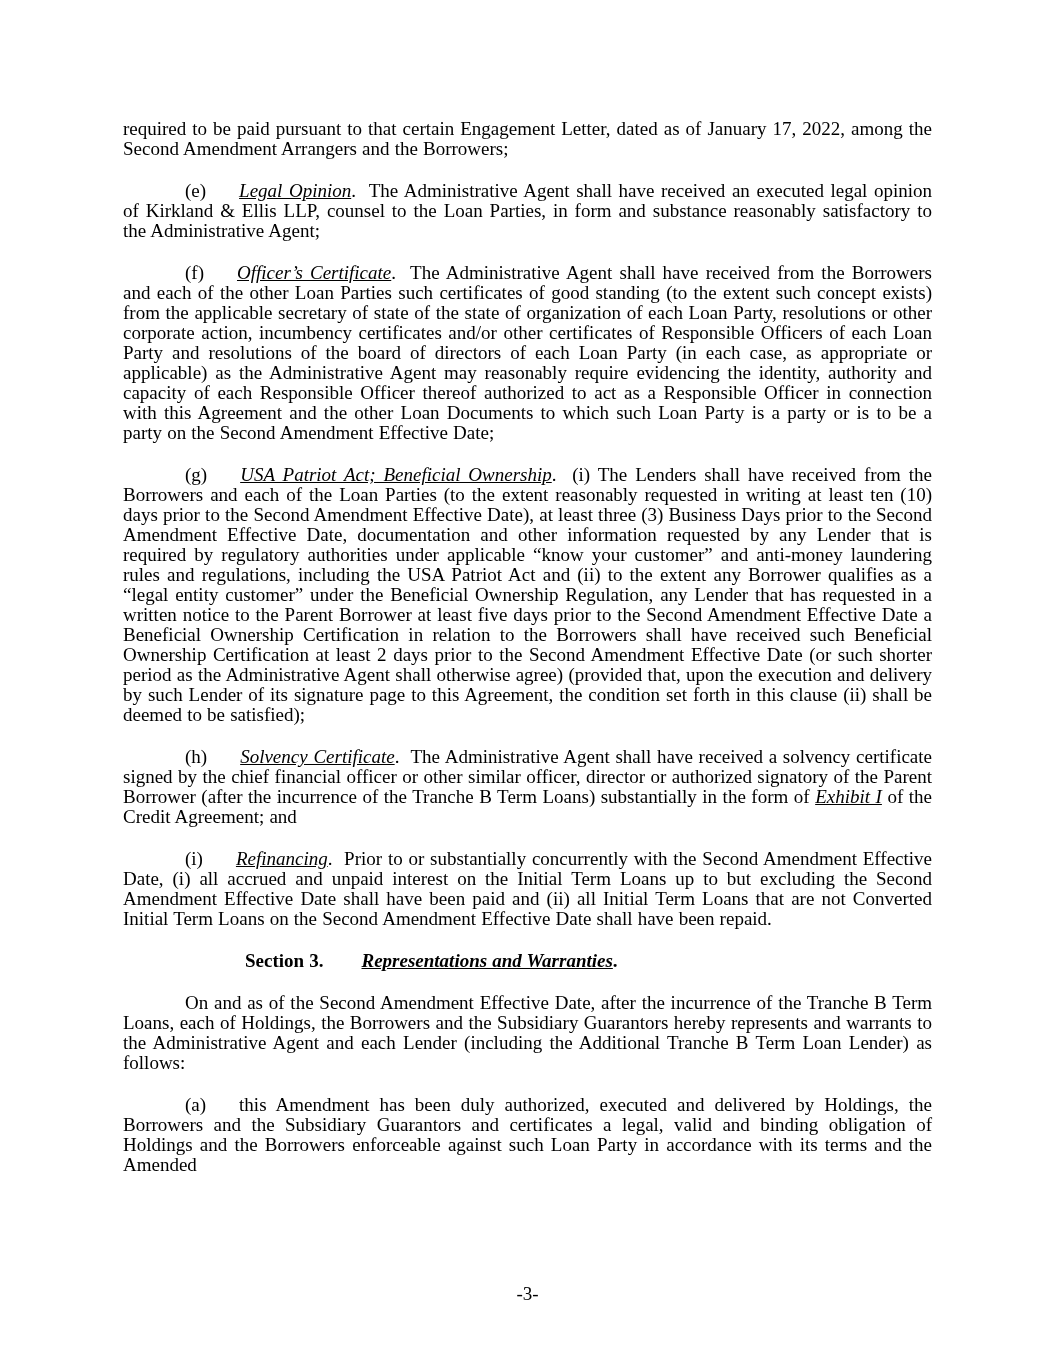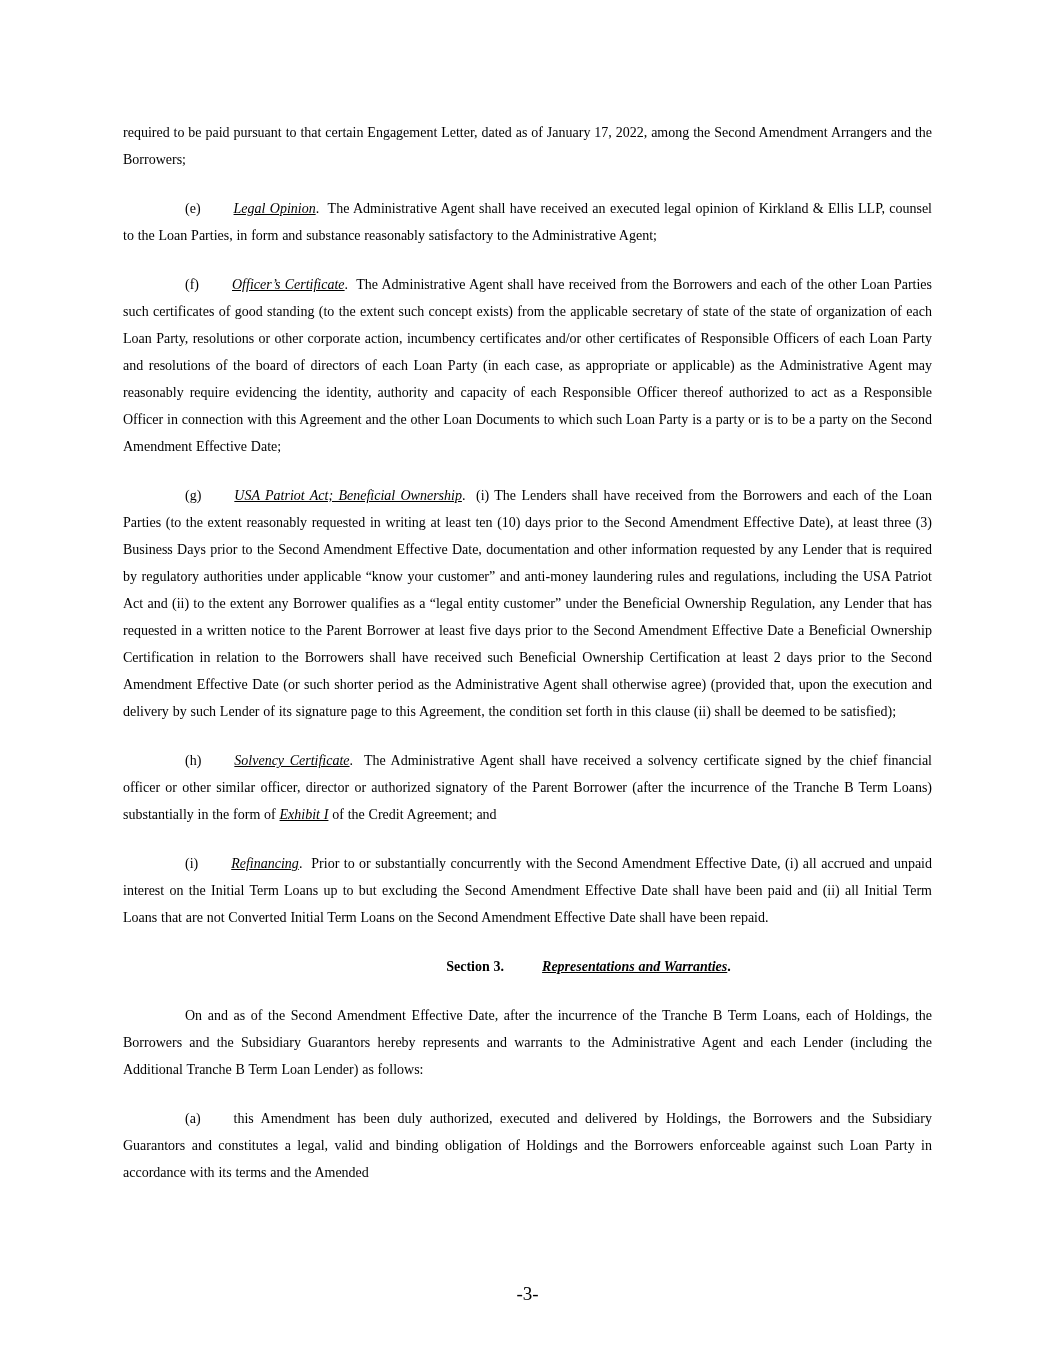--- a/index.html
+++ b/index.html
@@ -10,31 +10,31 @@
     overflow:hidden;
     margin:0 auto;
     font-family:"Liberation Serif", serif;
   }
   .content{
     position:absolute;
     left:123px;top:119px;width:809px;
   }
   p.para{
     margin:0 0 22px 0;
-    font-size:14px;
-    line-height:27px;
+    font-size:19px;
+    line-height:20px;
     color:#000000;
     text-align:justify;
     text-indent:62px;
     word-spacing:0.02em;
   }
   p.para.flush{text-indent:0;}
   p.para.heading{
     text-indent:122px;
-    text-align:center;
+    text-align:left;
     font-weight:bold;
     margin-top:12px;
   }
   .u{text-decoration:underline;font-style:italic;}
   .tab{display:inline-block;width:33px;text-indent:0;}
   p.para.heading .tab{width:38px;}
   .footer{
     position:absolute;
     top:1283px;left:0;width:100%;
     text-align:center;
@@ -48,16 +48,16 @@
 <div class="page">
   <div class="content">
       <p class="para flush"><span>required to be paid pursuant to that certain Engagement Letter, dated as of January 17, 2022, among the Second Amendment Arrangers and the Borrowers;</span></p>
       <p class="para clause"><span>(e)</span><span class="tab"></span><span class="u">Legal Opinion</span><span>.&nbsp; The Administrative Agent shall have received an executed legal opinion of Kirkland &amp; Ellis LLP, counsel to the Loan Parties, in form and substance reasonably satisfactory to the Administrative Agent;</span></p>
       <p class="para clause"><span>(f)</span><span class="tab"></span><span class="u">Officer’s Certificate</span><span>.&nbsp; The Administrative Agent shall have received from the Borrowers and each of the other Loan Parties such certificates of good standing (to the extent such concept exists) from the applicable secretary of state of the state of organization of each Loan Party, resolutions or other corporate action, incumbency certificates and/or other certificates of Responsible Officers of each Loan Party and resolutions of the board of directors of each Loan Party (in each case, as appropriate or applicable) as the Administrative Agent may reasonably require evidencing the identity, authority and capacity of each Responsible Officer thereof authorized to act as a Responsible Officer in connection with this Agreement and the other Loan Documents to which such Loan Party is a party or is to be a party on the Second Amendment Effective Date;</span></p>
       <p class="para clause"><span>(g)</span><span class="tab"></span><span class="u">USA Patriot Act; Beneficial Ownership</span><span>.&nbsp; (i) The Lenders shall have received from the Borrowers and each of the Loan Parties (to the extent reasonably requested in writing at least ten (10) days prior to the Second Amendment Effective Date), at least three (3) Business Days prior to the Second Amendment Effective Date, documentation and other information requested by any Lender that is required by regulatory authorities under applicable “know your customer” and anti-money laundering rules and regulations, including the USA Patriot Act and (ii) to the extent any Borrower qualifies as a “legal entity customer” under the Beneficial Ownership Regulation, any Lender that has requested in a written notice to the Parent Borrower at least five days prior to the Second Amendment Effective Date a Beneficial Ownership Certification in relation to the Borrowers shall have received such Beneficial Ownership Certification at least 2 days prior to the Second Amendment Effective Date (or such shorter period as the Administrative Agent shall otherwise agree) (provided that, upon the execution and delivery by such Lender of its signature page to this Agreement, the condition set forth in this clause (ii) shall be deemed to be satisfied);</span></p>
       <p class="para clause"><span>(h)</span><span class="tab"></span><span class="u">Solvency Certificate</span><span>.&nbsp; The Administrative Agent shall have received a solvency certificate signed by the chief financial officer or other similar officer, director or authorized signatory of the Parent Borrower (after the incurrence of the Tranche B Term Loans) substantially in the form of </span><span class="u">Exhibit I</span><span> of the Credit Agreement; and</span></p>
       <p class="para clause"><span>(i)</span><span class="tab"></span><span class="u">Refinancing</span><span>.&nbsp; Prior to or substantially concurrently with the Second Amendment Effective Date, (i) all accrued and unpaid interest on the Initial Term Loans up to but excluding the Second Amendment Effective Date shall have been paid and (ii) all Initial Term Loans that are not Converted Initial Term Loans on the Second Amendment Effective Date shall have been repaid.</span></p>
       <p class="para heading"><span>Section 3.</span><span class="tab"></span><span class="u">Representations and Warranties</span><span>.</span></p>
       <p class="para clause"><span>On and as of the Second Amendment Effective Date, after the incurrence of the Tranche B Term Loans, each of Holdings, the Borrowers and the Subsidiary Guarantors hereby represents and warrants to the Administrative Agent and each Lender (including the Additional Tranche B Term Loan Lender) as follows:</span></p>
-      <p class="para clause"><span>(a)</span><span class="tab"></span><span>this Amendment has been duly authorized, executed and delivered by Holdings, the Borrowers and the Subsidiary Guarantors and constitutes a legal, valid and binding obligation of Holdings and the Borrowers enforceable against such Loan Party in accordance with its terms and the Amended</span></p>
+      <p class="para clause"><span>(a)</span><span class="tab"></span><span>this Amendment has been duly authorized, executed and delivered by Holdings, the Borrowers and the Subsidiary Guarantors and certificates a legal, valid and binding obligation of Holdings and the Borrowers enforceable against such Loan Party in accordance with its terms and the Amended</span></p>
     </div>
   <div class="footer">-3-</div>
 </div>
 
 </body></html>

